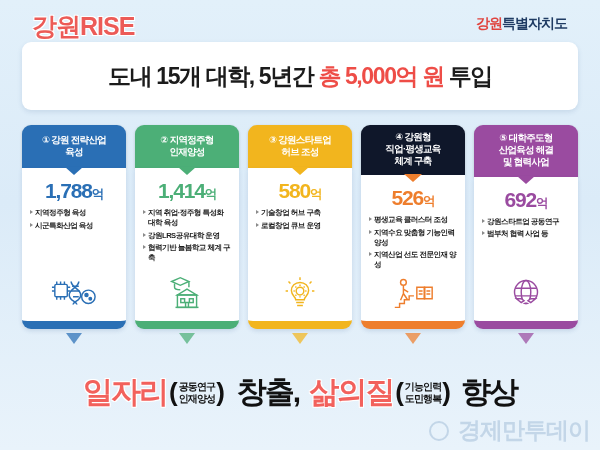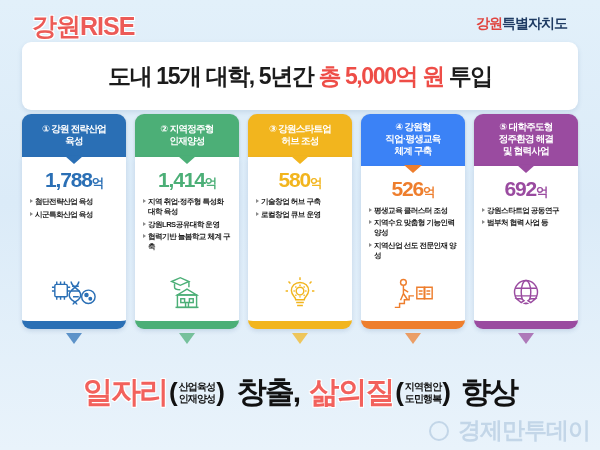--- a/index.html
+++ b/index.html
@@ -58,20 +58,21 @@
   .card-head {
     border-radius: 9px 9px 0 0;
     padding: 7px 9px 9px;
     text-align: center;
     color: #fff;
     font-size: 9.5px; font-weight: 800; letter-spacing: -.7px;
     line-height: 1.25;
     min-height: 43px;
     display: flex; align-items: center; justify-content: center;
     box-shadow: 0 1px 3px rgba(0,0,0,.18);
+    margin-top: 11px;
   }
   .card-body {
     flex: 1;
     background: #fff;
     border-radius: 0 0 9px 9px;
     border-bottom: 8px solid #1d4ed8;
     box-shadow: 0 2px 4px rgba(50,90,140,.16);
     position: relative;
     padding: 12px 6px 4px;
     display: flex; flex-direction: column; align-items: center;
@@ -177,21 +178,21 @@
         <span>육성</span></div>
     </div>
     <div class="card-body" style="border-bottom-color:#2a6fb5">
       <div class="notch" style="border-top-color:#2a6fb5"></div>
       <div class="amount" style="color:#2a6fb5">
         <span>1,788</span><span class="unit">억</span>
       </div>
       <div class="bullets">
         <div class="bullet">
             <span class="tri"></span>
-            <span>첨단전략산업 육성</span>
+            <span>지역정주형 육성</span>
           </div>
         <div class="bullet">
             <span class="tri"></span>
             <span>시군특화산업 육성</span>
           </div>
       </div>
       <div class="icon-slot">
         <svg viewBox="0 0 48 40" fill="none" stroke="#2a6fb5" stroke-width="1.5">
           <rect x="4" y="11" width="13" height="13" rx="1.5"></rect>
           <path d="M6 11V8M10 11V8M14 11V8M6 24v3M10 24v3M14 24v3M4 14H1M4 18H1M17 14h3M17 18h3"></path>
@@ -275,21 +276,21 @@
           <circle cx="24" cy="18" r="4"></circle>
           <path d="M24 12.6v-1.4M24 24.8v-1.4M29.4 18h1.4M17.2 18h1.4M27.8 14.2l1-1M19.2 22.8l1-1M27.8 21.8l1 1M19.2 13.2l1 1"></path>
           <path d="M24 3.5v3M36 8l-2 2M12 8l2 2M39 18h-2.5M9 18h2.5"></path>
         </svg>
       </div>
     </div>
     <div class="down-arrow" style="border-top-color:#f2b51e"></div>
   </div>
 
   <div class="card">
-    <div class="card-head" style="background:#3b82f6">
+    <div class="card-head" style="background:#0f172a">
       <div><span>④ 강원형</span><br>
         <span>직업·평생교육</span><br>
         <span>체계 구축</span></div>
     </div>
     <div class="card-body" style="border-bottom-color:#ee7e2d">
       <div class="notch" style="border-top-color:#ee7e2d"></div>
       <div class="amount" style="color:#ee7e2d">
         <span>526</span><span class="unit">억</span>
       </div>
       <div class="bullets">
@@ -317,21 +318,21 @@
           <path d="M30 18h4M30 21h4M38 18h4M38 21h4"></path>
         </svg>
       </div>
     </div>
     <div class="down-arrow" style="border-top-color:#ee7e2d"></div>
   </div>
 
   <div class="card">
     <div class="card-head" style="background:#9a4ba0">
       <div><span>⑤ 대학주도형</span><br>
-        <span>정주환경 해결</span><br>
+        <span>산업육성 해결</span><br>
         <span>및 협력사업</span></div>
     </div>
     <div class="card-body" style="border-bottom-color:#9a4ba0">
       <div class="notch" style="border-top-color:#9a4ba0"></div>
       <div class="amount" style="color:#9a4ba0">
         <span>692</span><span class="unit">억</span>
       </div>
       <div class="bullets">
         <div class="bullet">
             <span class="tri"></span>
@@ -356,31 +357,31 @@
     <div class="down-arrow" style="border-top-color:#9a4ba0"></div>
   </div>
 
 </div>
 
 <div class="slogan">
   <span class="sl-red">일자리</span>
   <span class="paren">
     <span>(</span>
     <span class="stack">
-      <span>산업육성</span>
+      <span>공동연구</span>
       <span>인재양성</span>
     </span>
     <span>)</span>
   </span>
   <span class="sl-dark" style="margin-left:10px">창출,</span>
   <span class="sl-red" style="margin-left:8px">삶의질</span>
   <span class="paren">
     <span>(</span>
     <span class="stack">
-      <span>지역현안</span>
+      <span>기능인력</span>
       <span>도민행복</span>
     </span>
     <span>)</span>
   </span>
   <span class="sl-dark" style="margin-left:8px">향상</span>
 </div>
 
 <div class="watermark">
   <span class="wm-mark"></span>
   <span>경제만투데이</span>

